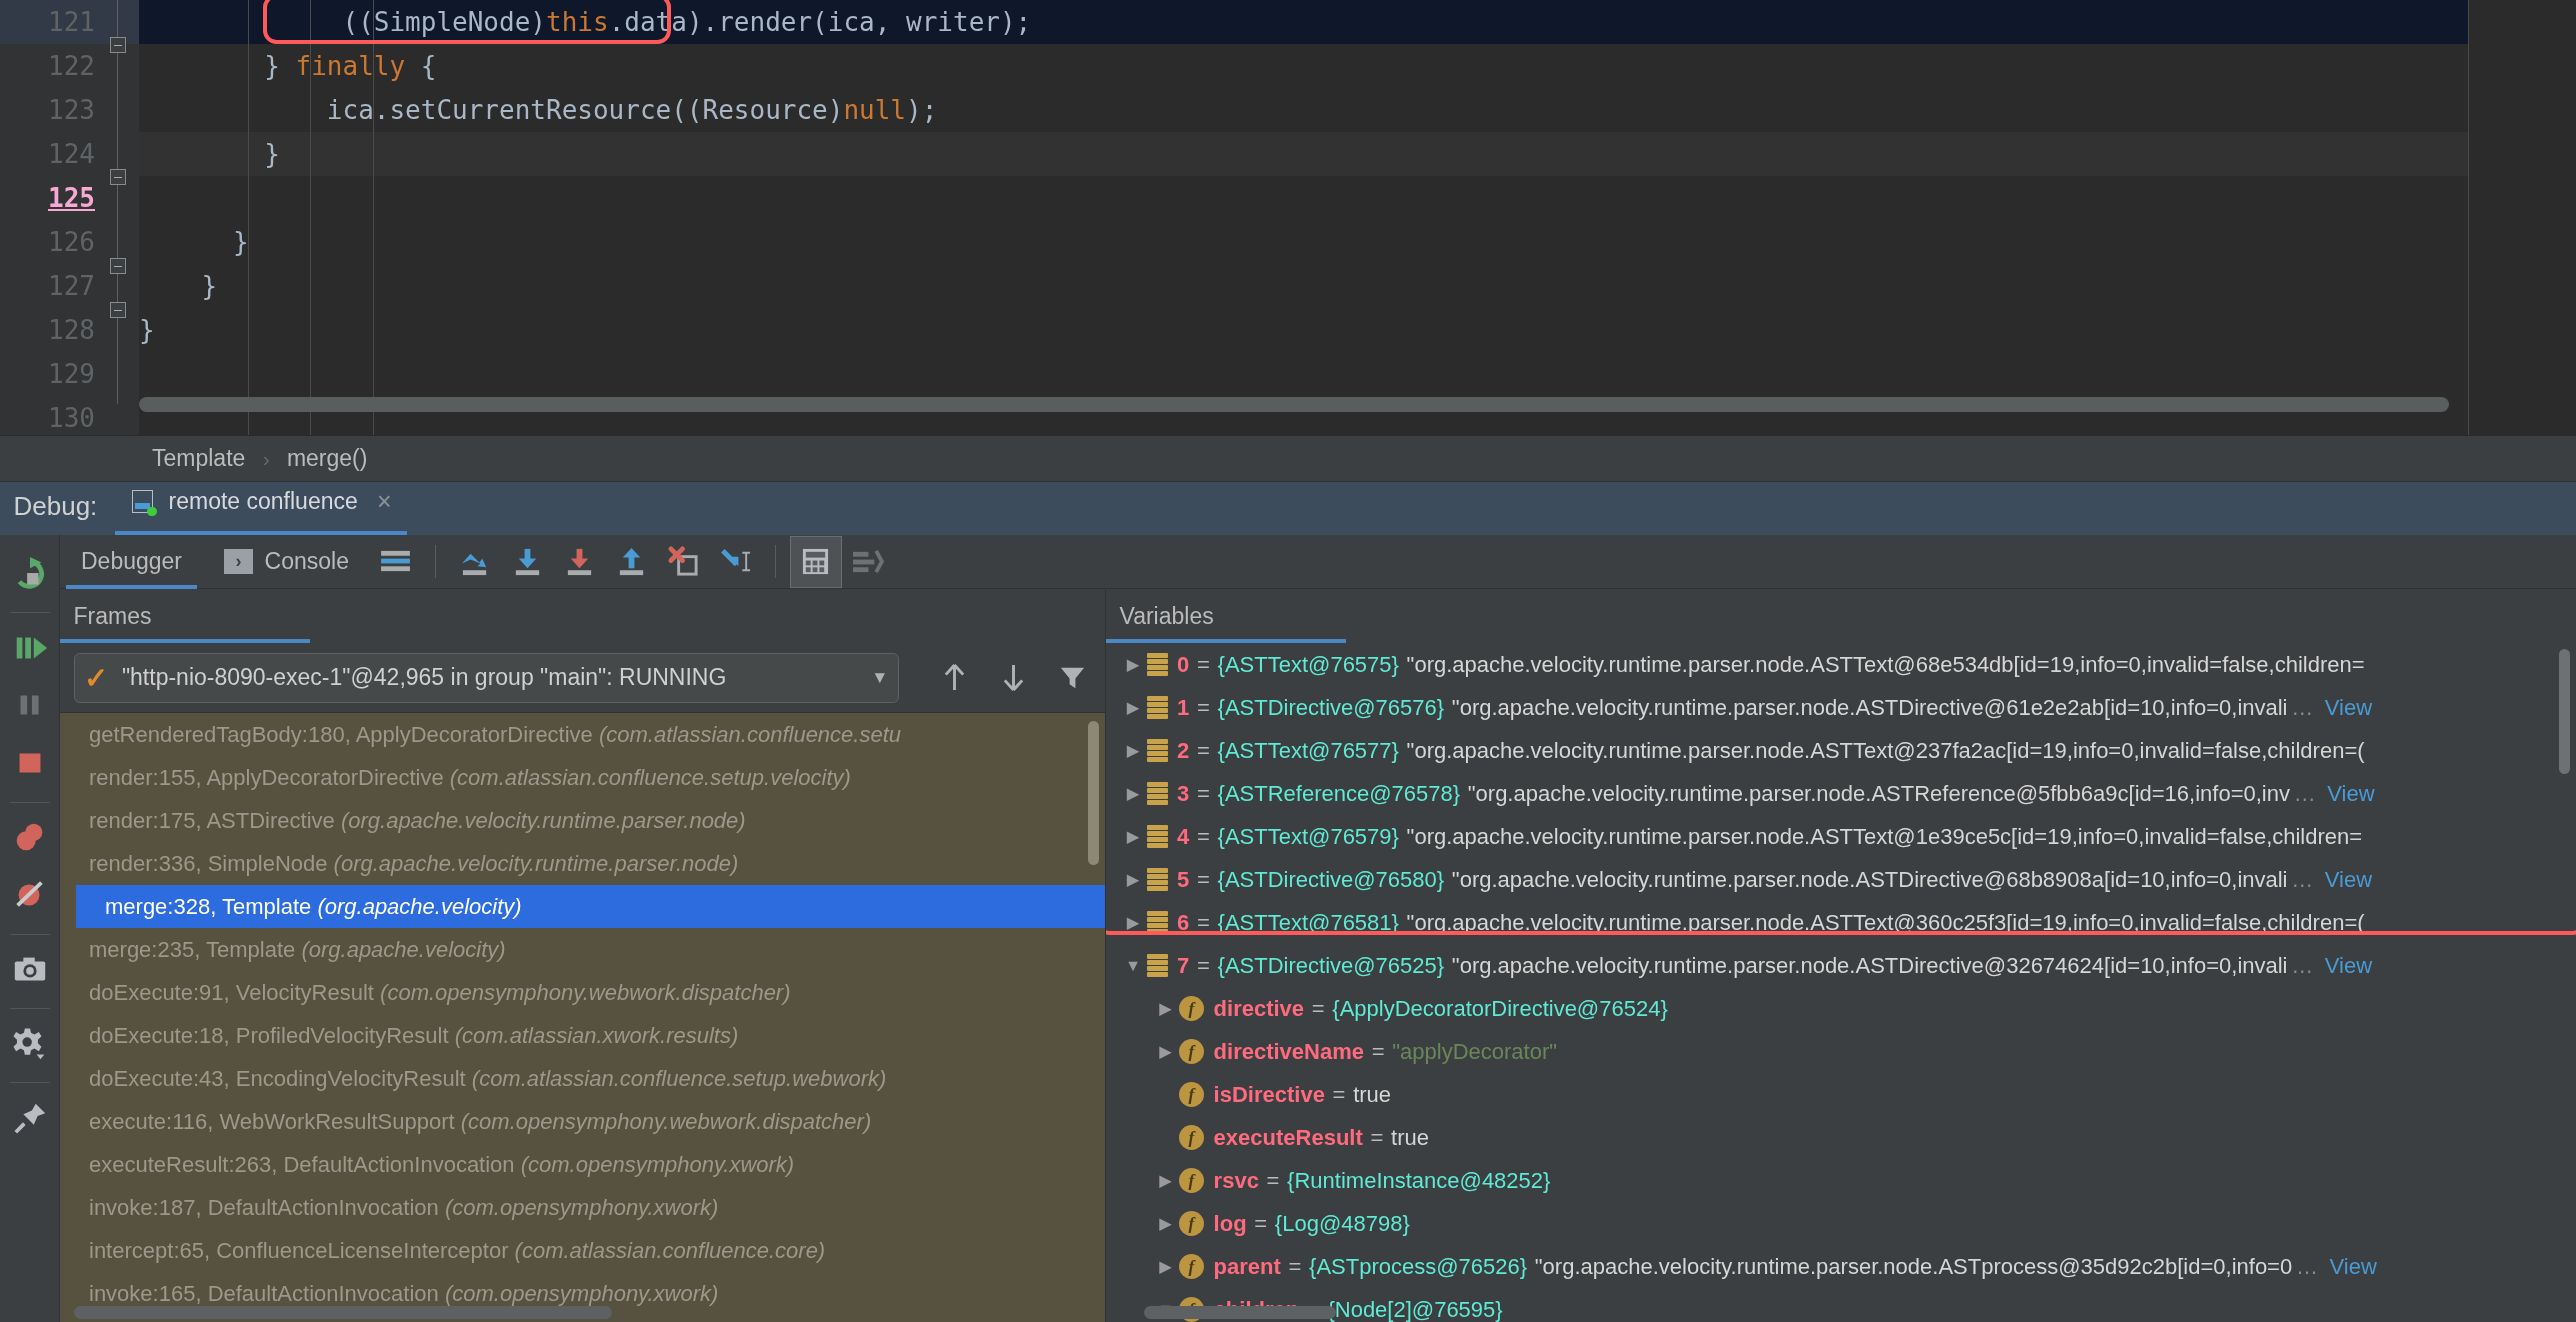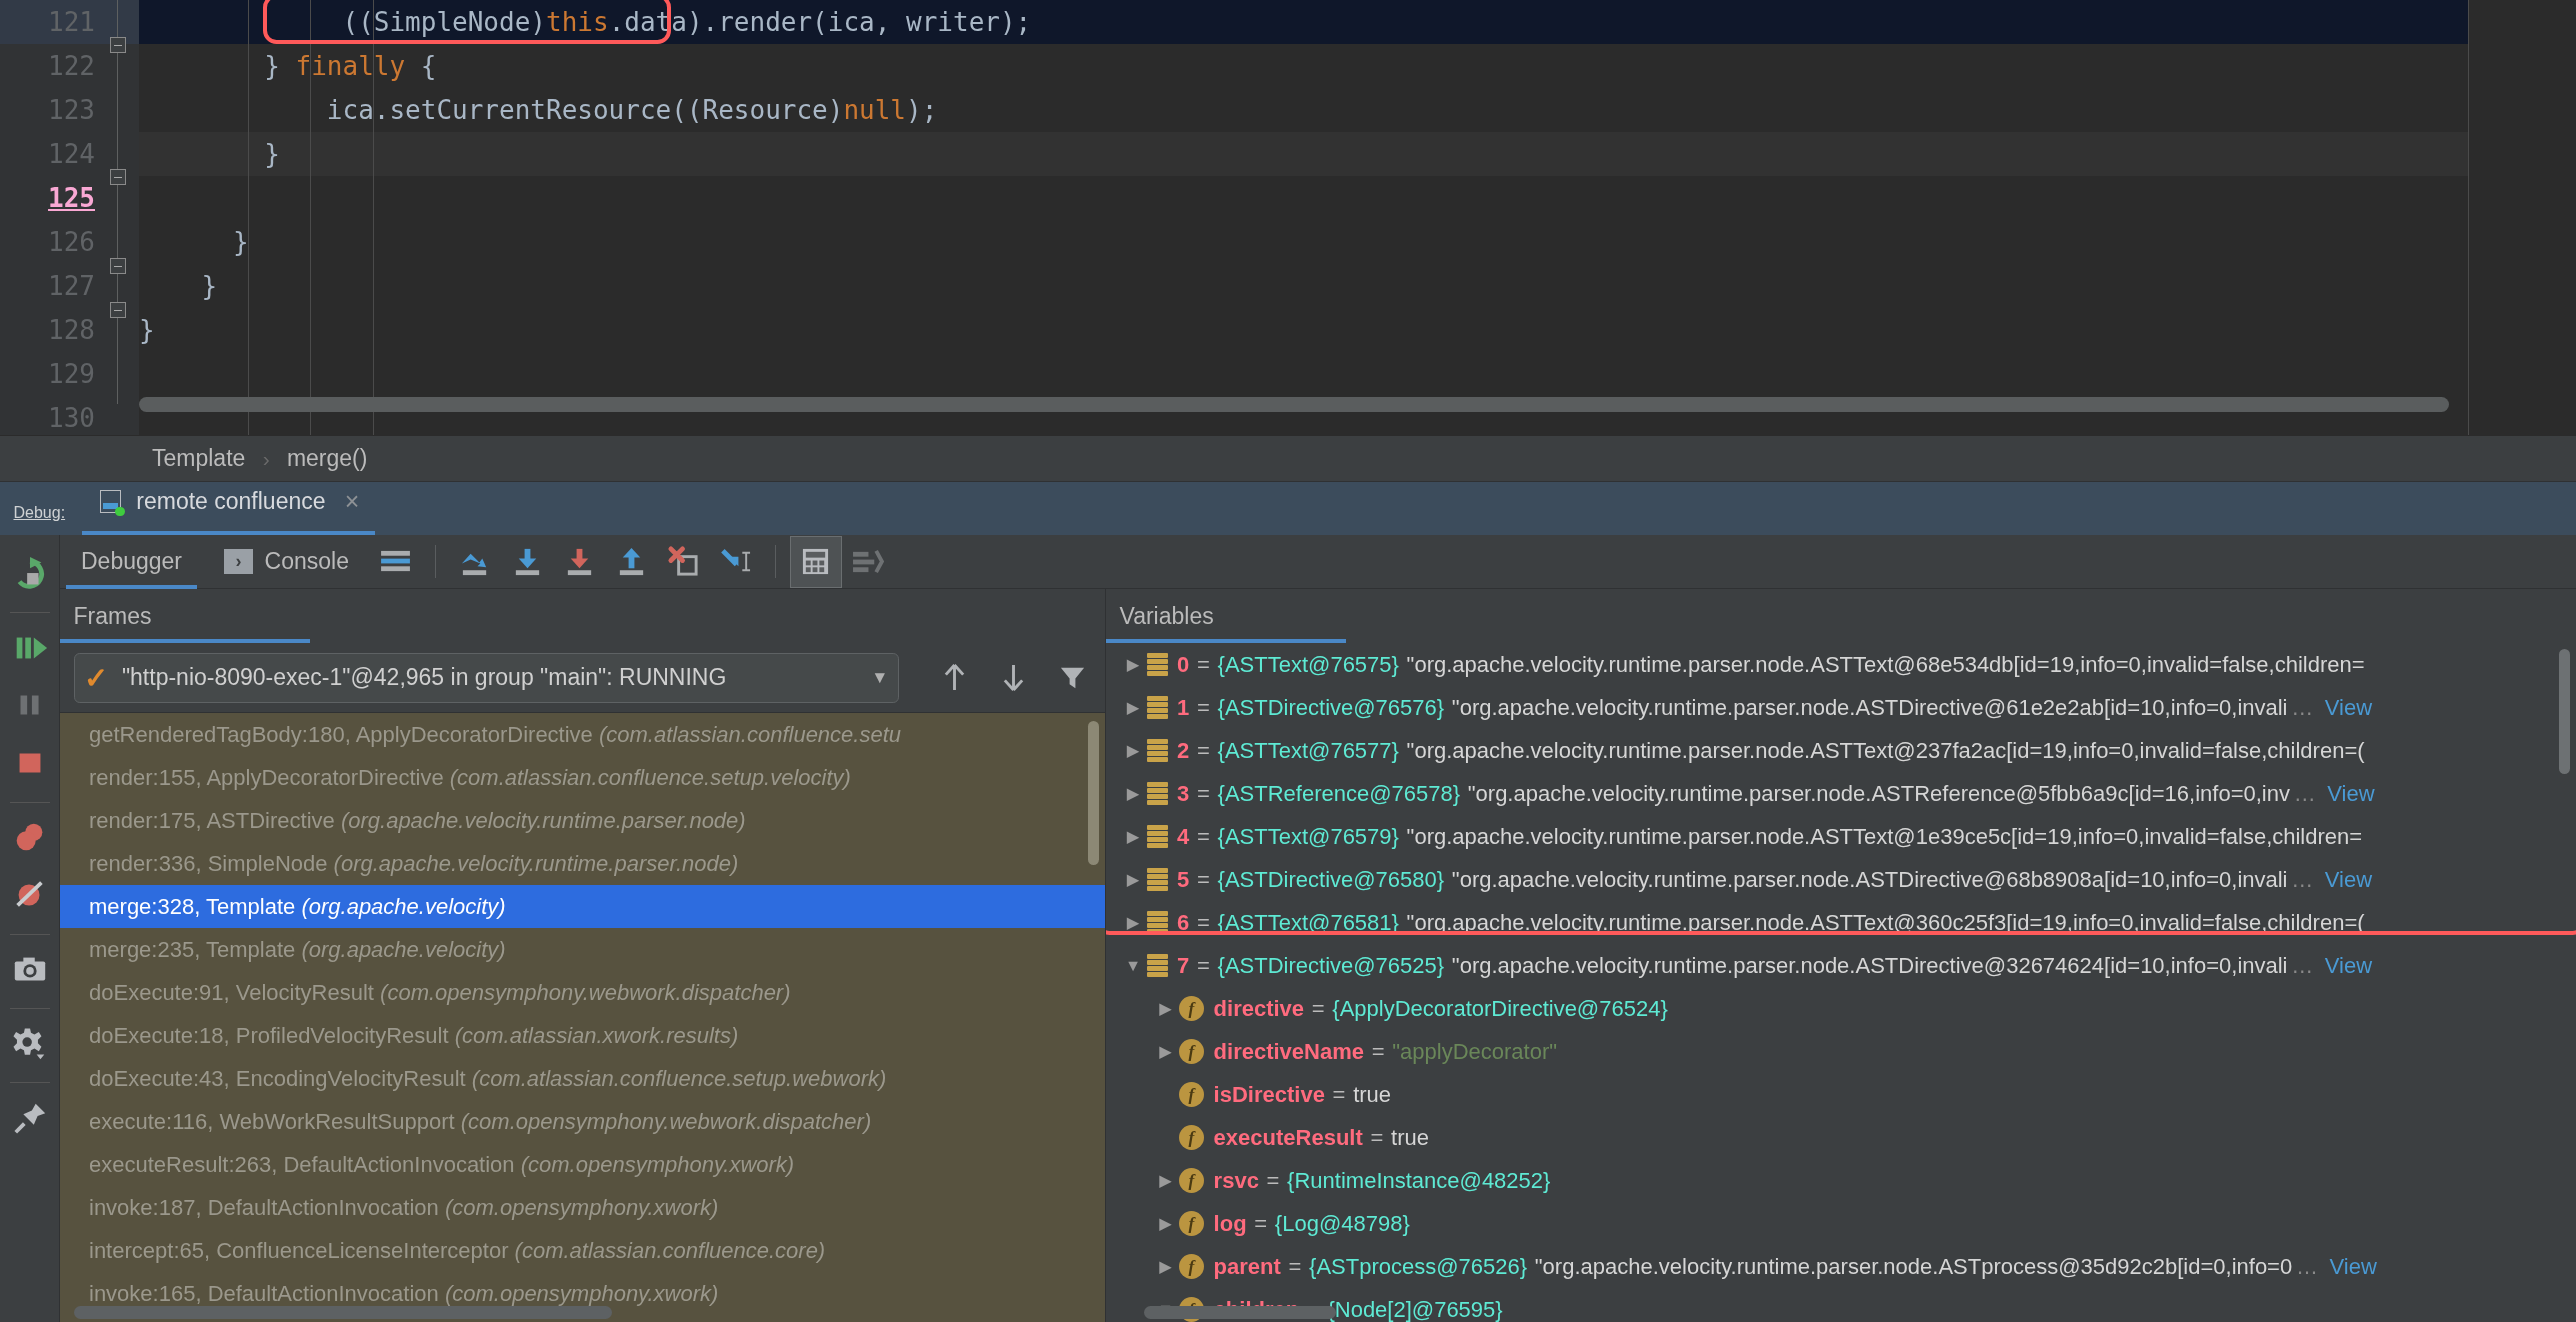--- a/index.html
+++ b/index.html
@@ -92,21 +92,21 @@
   .bc-item { color: #bbbbbb; font-size: 23px; }
   .bc-sep { color: #6a6a6a; font-size: 21px; margin: 0 17.3px; }
 
   
   .debug-header {
     height: 54px; background: #3c4c5c;
     display: flex; align-items: flex-end;
     border-top: 1px solid #2f3133;
   }
   .debug-label {
-    color: #cfd2d4; font-size: 16px; padding: 0 17.3px 13.5px 13.5px; text-decoration: underline;
+    color: #cfd2d4; font-size: 26px; padding: 0 17.3px 13.5px 13.5px;
   }
   .debug-tab {
     display: flex; align-items: center; gap: 11.5px;
     padding: 0 15.4px 9.6px 15.4px;
     border-bottom: 4.8px solid #4a88c7;
     height: 100%;
     align-self: stretch;
     justify-content: center;
   }
   .debug-tab-label { color: #d8dade; font-size: 23px; }
@@ -186,21 +186,21 @@
 
   .frames-list {
     flex: 1; background: #57523f; overflow: hidden; position: relative;
     margin: 0; border-top: 1px solid #2f3133;
   }
   .frame-row {
     height: 43px; line-height: 43px; padding-left: 29px;
     color: #9b988c; font-size: 22px; white-space: nowrap; overflow: hidden;
   }
   .frame-row .pkg { font-style: italic; }
-  .frame-row.selected { background: #2d6cdf; color: #ffffff; }
+  .frame-row.selected { background: #2d6cdf; color: #ffffff; margin-left: 16px; }
   .frames-scroll {
     position: absolute; right: 5.8px; top: 7.7px; width: 11.5px; height: 144px;
     background: #8c8875; border-radius: 5.8px;
   }
 
   .vars-list { flex: 1; overflow: hidden; position: relative; background: #3c3f41; }
   .var-row {
     height: 43px; line-height: 43px; display: flex; align-items: center;
     white-space: nowrap; font-size: 22px; color: #bbbbbb; padding-left: 13.5px;
   }

